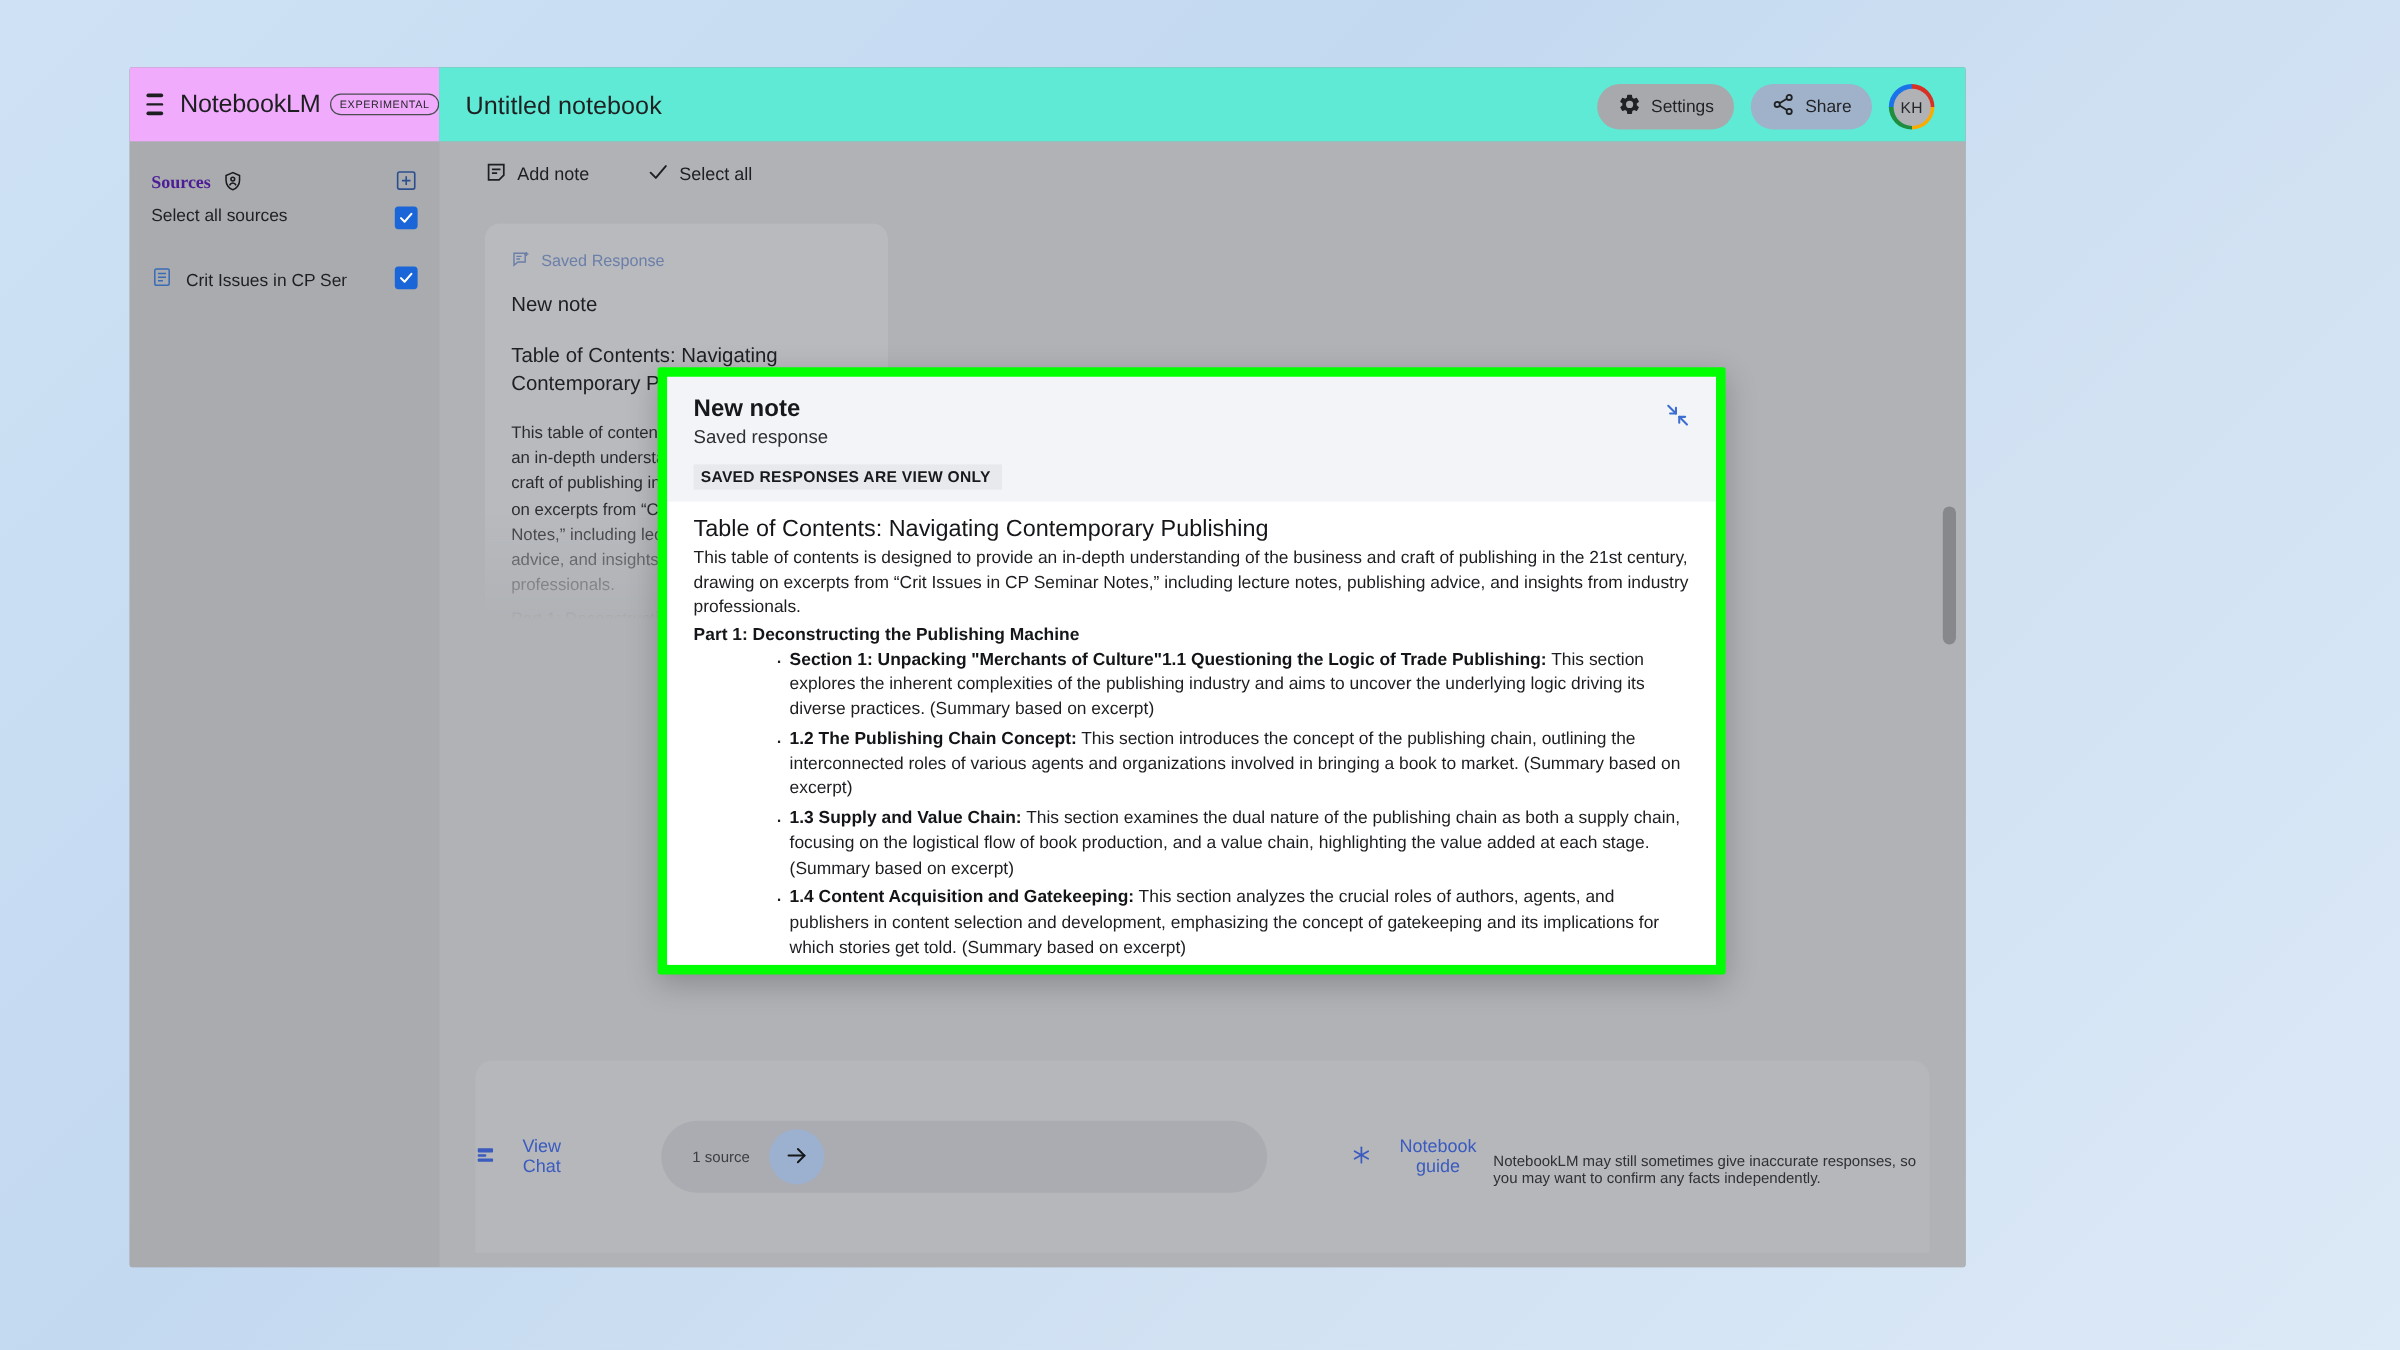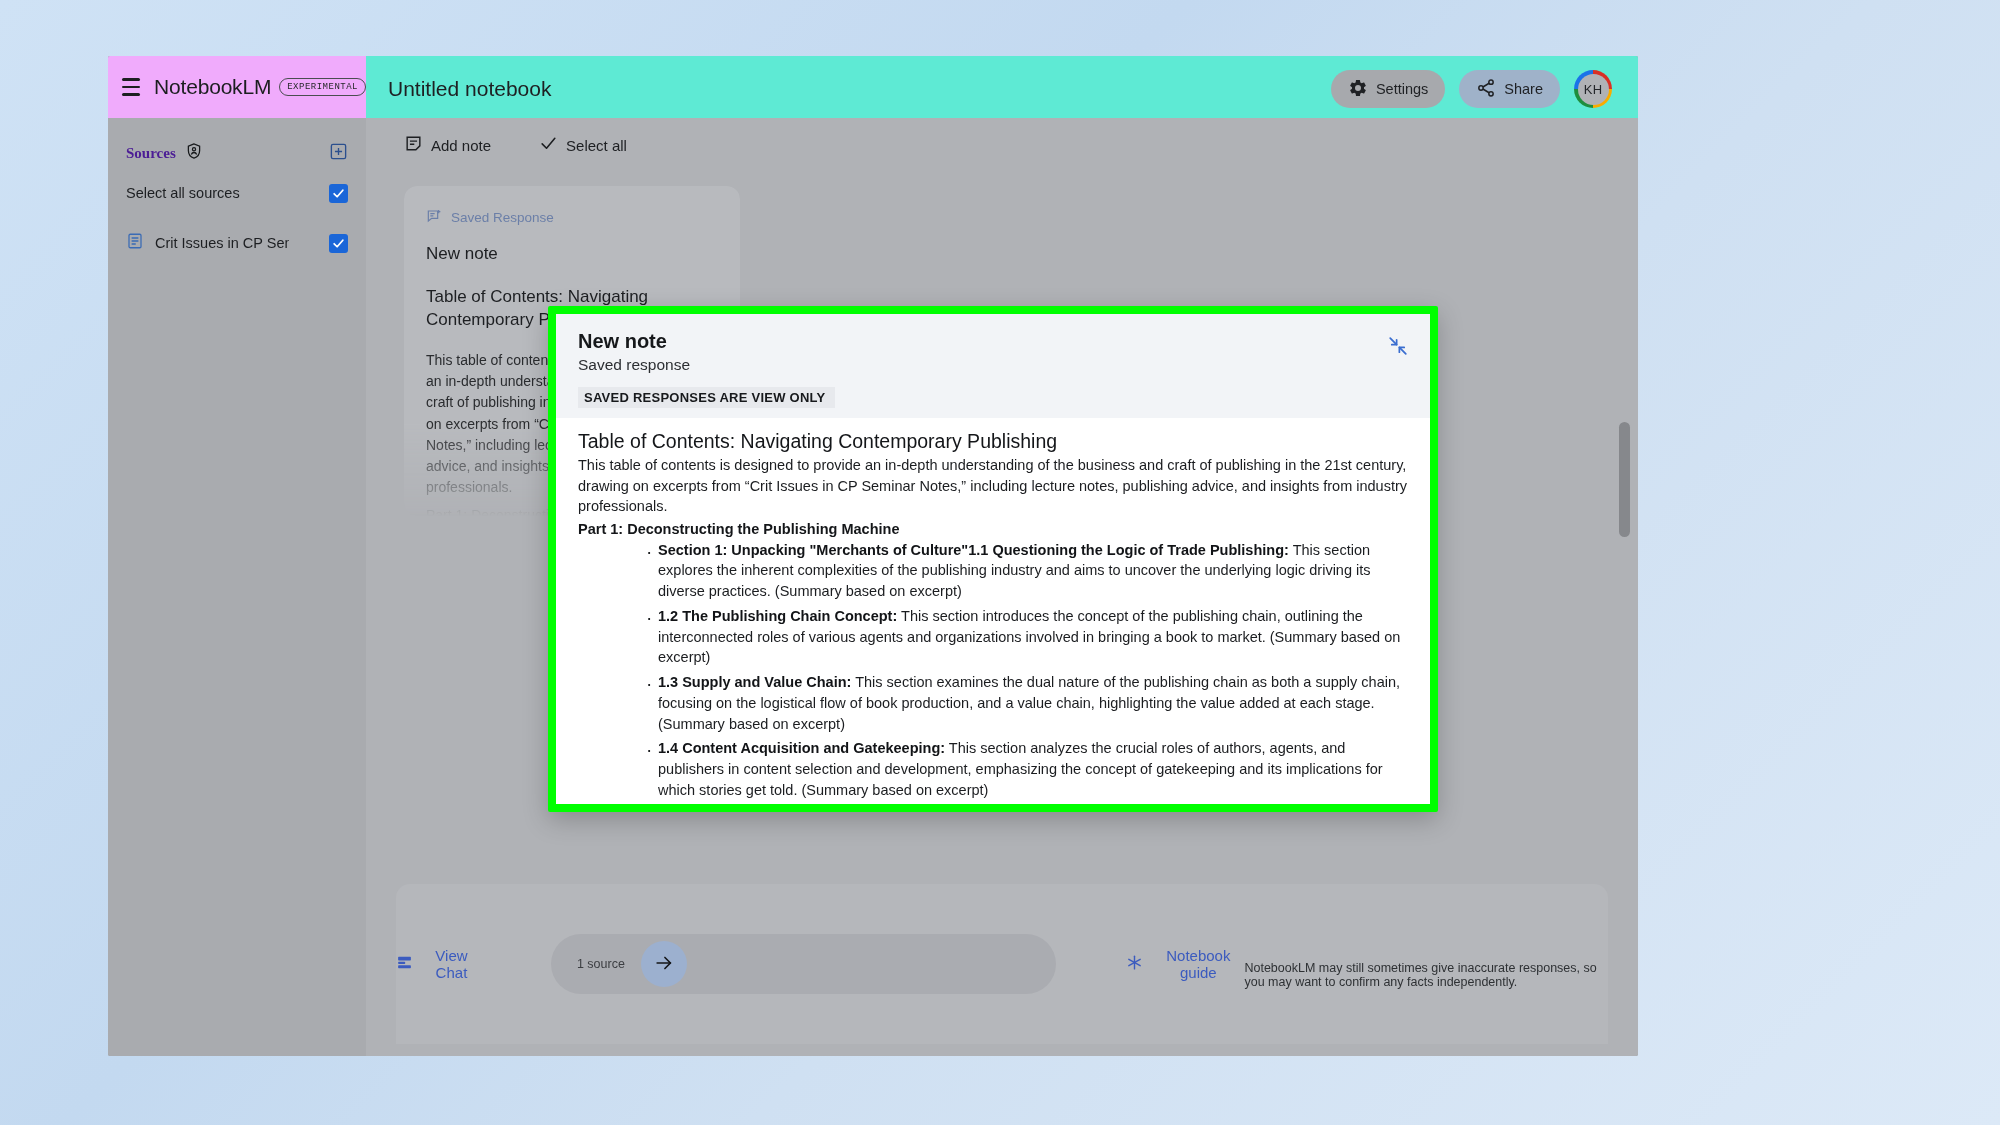--- a/index.html
+++ b/index.html
@@ -62,21 +62,20 @@
   }
   .brand-badge {
     border: 1.3px solid #4a4d50;
     border-radius: 11px;
     font-size: 9px;
     letter-spacing: 0.5px;
     padding: 3px 7px 2.5px 7px;
     color: #26282a;
     font-weight: 500;
     margin-left: -6px;
-    font-family: Liberation Mono, monospace;
   }
   #topbar-main {
     flex: 1;
     height: 62px;
     display: flex;
     align-items: center;
     justify-content: space-between;
     padding: 4px 26px 0 22px;
     background: #5eead4;
   }
@@ -116,21 +115,21 @@
     flex: 0 0 258px;
   }
   #sources-head {
     display: flex; align-items: center;
     justify-content: space-between;
     height: 38px; padding: 0 4px;
   }
   .sources-head-left { display: flex; align-items: center; gap: 9px; }
   .sources-title { font-size: 15px; font-weight: 700; color: #4c1d95; font-family: Liberation Serif, serif; }
   .sb-row {
-    display: flex; align-items: center;
+    display: flex; align-items: flex-start;
     justify-content: space-between;
     height: 42px; padding: 0 4px;
     cursor: pointer;
     gap: 40px;
   }
   .sb-row-left { display: flex; align-items: center; gap: 11px; min-width: 0; }
   .sb-label { font-size: 14.5px; color: #1d1f22; white-space: nowrap; overflow: hidden; }
   .checkbox {
     width: 19px; height: 19px; border-radius: 3px;
     background: #1a66d8;

